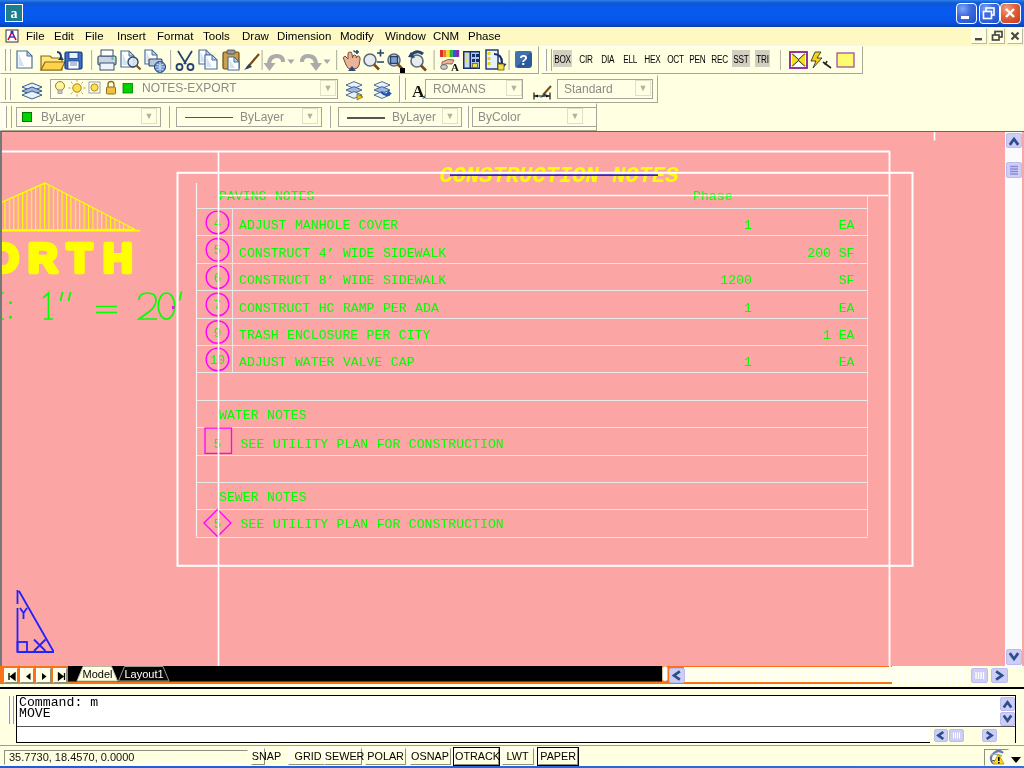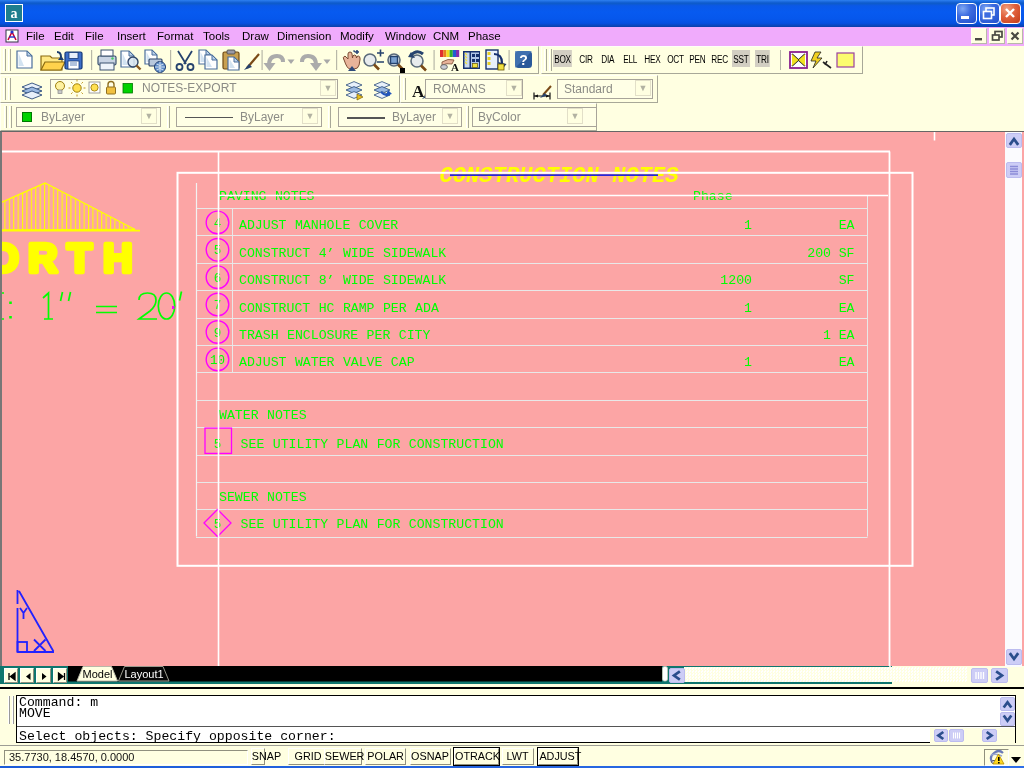--- a/index.html
+++ b/index.html
@@ -2,21 +2,21 @@
 <html><head><meta charset="utf-8"><style>
 *{margin:0;padding:0;box-sizing:border-box}
 html,body{width:1024px;height:768px;overflow:hidden}
 body{font-family:"Liberation Sans",sans-serif;background:#FFFFE1;position:relative}
 .abs{position:absolute}
 .titlebar{left:0;top:0;width:1024px;height:27px;
  background:linear-gradient(180deg,#2E80F0 0%,#1563d8 8%,#0E5BC8 12%,#0A58E8 22%,#075AF0 45%,#0657EC 70%,#0550E0 86%,#0A45B8 96%,#0A3FA8 100%);}
 .tbtn{position:absolute;top:3px;width:21px;height:21px;border-radius:4px;border:1px solid #fff;}
 .tbtn.min,.tbtn.res{background:radial-gradient(circle at 30% 25%,#7FA8F4 0%,#3D6CE0 40%,#1F4ECC 100%);}
 .tbtn.close{background:radial-gradient(circle at 30% 25%,#F0A080 0%,#E0603C 45%,#C23A18 100%);}
-.menubar{left:0;top:27px;width:1024px;height:19px;background:#f0abfc;font-size:11.5px;color:#000}
+.menubar{left:0;top:27px;width:1024px;height:19px;background:#fef9c3;font-size:11.5px;color:#000}
 .menubar span{position:absolute;top:3px}
 .mdib{position:absolute;top:1px;width:16px;height:16px;background:#FFFFE1;
  border:1px solid;border-color:#FFFFF2 #B8B8A8 #B8B8A8 #FFFFF2}
 .row{position:absolute;left:0;width:1024px;background:#FFFFE1}
 .panel{position:absolute;border:1px solid;border-color:#FFFFF6 #A8A898 #A8A898 #FFFFF6;background:#FFFFE1}
 .grip{position:absolute;width:3px;border-left:1px solid #fff;border-right:1px solid #A8A898}
 .combo{position:absolute;height:20px;border:1px solid #A8A49A;background:#FFFFE6;color:#8C8C86;font-size:12px;overflow:hidden}
 .cbtn{position:absolute;right:1px;top:1px;width:16px;height:16px;background:#FFFFE1;border:1px solid #E2DFC8;color:#B2B2A2;font-size:9px;text-align:center;line-height:15px}
 .sbtn{position:absolute;top:748px;height:17px;background:#FFFFE1;border:1px solid;border-color:#FFFFFF #90907E #90907E #FFFFFF;font-size:10.8px;color:#000;text-align:center}
 .xpb{position:absolute;background:#CDCDF6;border:1px solid #BCBCEF;border-radius:2px}
@@ -397,21 +397,21 @@
 <div class="xpb" style="left:1006px;top:162px;width:16px;height:15.5px">
     <svg class="abs" style="" width="14" height="14" viewBox="0 0 14 14">
       <path d="M3 3.5 h8 M3 6 h8 M3 8.5 h8 M3 11 h8" stroke="#8C8CD8" stroke-width="1.4"></path>
     </svg>
   </div>
 <div class="xpb" style="left:1006px;top:649px;width:16px;height:15.5px">
     <svg class="abs" style="" width="14" height="14" viewBox="0 0 14 14">
       <path d="M2.8 3.1399999999999997 L7 9.02 L11.2 3.1399999999999997" stroke="#2B4E8C" stroke-width="2.7" fill="none"></path>
     </svg>
   </div>
-<div class="abs" style="left:0;top:666px;width:892px;height:18px;background:#0f766e">
+<div class="abs" style="left:0;top:666px;width:892px;height:18px;background:#f97316">
 <svg width="1024" height="18" viewBox="0 0 1024 18" style="position:absolute">
 <rect x="68" y="0" width="594" height="15.5" fill="#000"></rect>
 <polygon points="83,0.5 111.5,0.5 117.5,15 77,15" fill="#FFFFE1" stroke="#B8B8A8" stroke-width="1"></polygon>
 <text x="97.5" y="11.5" font-size="11" fill="#000" text-anchor="middle" font-family="Liberation Sans,sans-serif">Model</text>
 <polygon points="124.5,0.5 163,0.5 169,15 118.5,15" fill="#060606" stroke="#9A9A8E" stroke-width="1"></polygon>
 <text x="144" y="11.5" font-size="11" fill="#fff" text-anchor="middle" font-family="Liberation Sans,sans-serif">Layout1</text>
 <line x1="890" y1="0" x2="890" y2="2" stroke="#fff" stroke-width="1.6"></line>
 <rect x="662.5" y="0.5" width="5" height="14.5" rx="2" fill="#fff" stroke="#C8C8B8" stroke-width="0.8"></rect>
 </svg>
 <div class="abs" style="left:684px;top:1px;width:284px;height:14.5px;background-image:repeating-conic-gradient(#FFFFE1 0% 25%, #FFFFFF 0% 50%);background-size:3px 3px;"></div>
@@ -452,21 +452,20 @@
     </svg>
   </div>
 <div class="abs" style="left:0;top:684px;width:1024px;height:61px;background:#FFFFE1">
 <div class="abs" style="left:0;top:3px;width:1024px;height:2.2px;background:#000"></div>
 <div class="abs" style="left:8px;top:12px;width:2px;height:28px;border-left:1px solid #fff;border-right:1px solid #999"></div>
 <div class="abs" style="left:12px;top:12px;width:2px;height:28px;border-left:1px solid #fff;border-right:1px solid #999"></div>
 <div class="abs" style="left:16px;top:10.5px;width:1000px;height:48.5px;background:#fff;border:1px solid #000"></div>
 <div class="abs mono" style="left:19px;top:12.5px;font-size:13.2px;color:#000;line-height:11.5px;white-space:pre">Command: m
 MOVE</div>
 <div class="abs" style="left:17px;top:42px;width:998px;height:1px;background:#555"></div>
-<div class="abs mono" style="left:19px;top:45px;font-size:13.2px;color:#000">Select objects: Specify opposite corner:</div>
 <div class="abs" style="left:930px;top:43.5px;width:85px;height:15px;background:#FFFFE1"></div>
 <div class="xpb" style="left:999.5px;top:12.5px;width:15.5px;height:14.5px">
       <svg class="abs" style="" width="13" height="12" viewBox="0 0 13 12">
         <path d="M2.7 9.54 L6.5 4.220000000000001 L10.3 9.54" stroke="#2B4E8C" stroke-width="2.7" fill="none"></path>
       </svg>
     </div>
 <div class="xpb" style="left:999.5px;top:27.5px;width:15.5px;height:14.5px">
       <svg class="abs" style="" width="13" height="12" viewBox="0 0 13 12">
         <path d="M2.7 2.46 L6.5 7.779999999999999 L10.3 2.46" stroke="#2B4E8C" stroke-width="2.7" fill="none"></path>
       </svg>
@@ -501,13 +500,13 @@
       </svg></div>
 <div class="abs" style="left:1011px;top:11px;width:0;height:0;border:5px solid transparent;border-top:6px solid #000"></div>
 </div>
 <div class="sbtn" style="left:250.8px;width:14px;line-height:15px">SNAP</div>
 <div class="sbtn" style="left:287.6px;width:41px;line-height:15px">GRID</div>
 <div class="sbtn" style="left:323.8px;width:38px;line-height:15px">SEWER</div>
 <div class="sbtn" style="left:365.1px;width:41px;line-height:15px">POLAR</div>
 <div class="sbtn" style="left:409.5px;width:41px;line-height:15px">OSNAP</div>
 <div class="sbtn" style="left:454.0px;width:44.5px;box-shadow:0 0 0 1px #000;line-height:15px">OTRACK</div>
 <div class="sbtn" style="left:501.6px;width:32px;line-height:15px">LWT</div>
-<div class="sbtn" style="left:538.4px;width:39.5px;box-shadow:0 0 0 1px #000;line-height:15px">ADJUST</div>
+<div class="sbtn" style="left:538.4px;width:39.5px;box-shadow:0 0 0 1px #000;line-height:15px">PAPER</div>
 <div class="abs" style="left:0;top:766px;width:1024px;height:2px;background:linear-gradient(90deg,#1C5CD8,#2E6EE8)"></div>
 </body></html>

